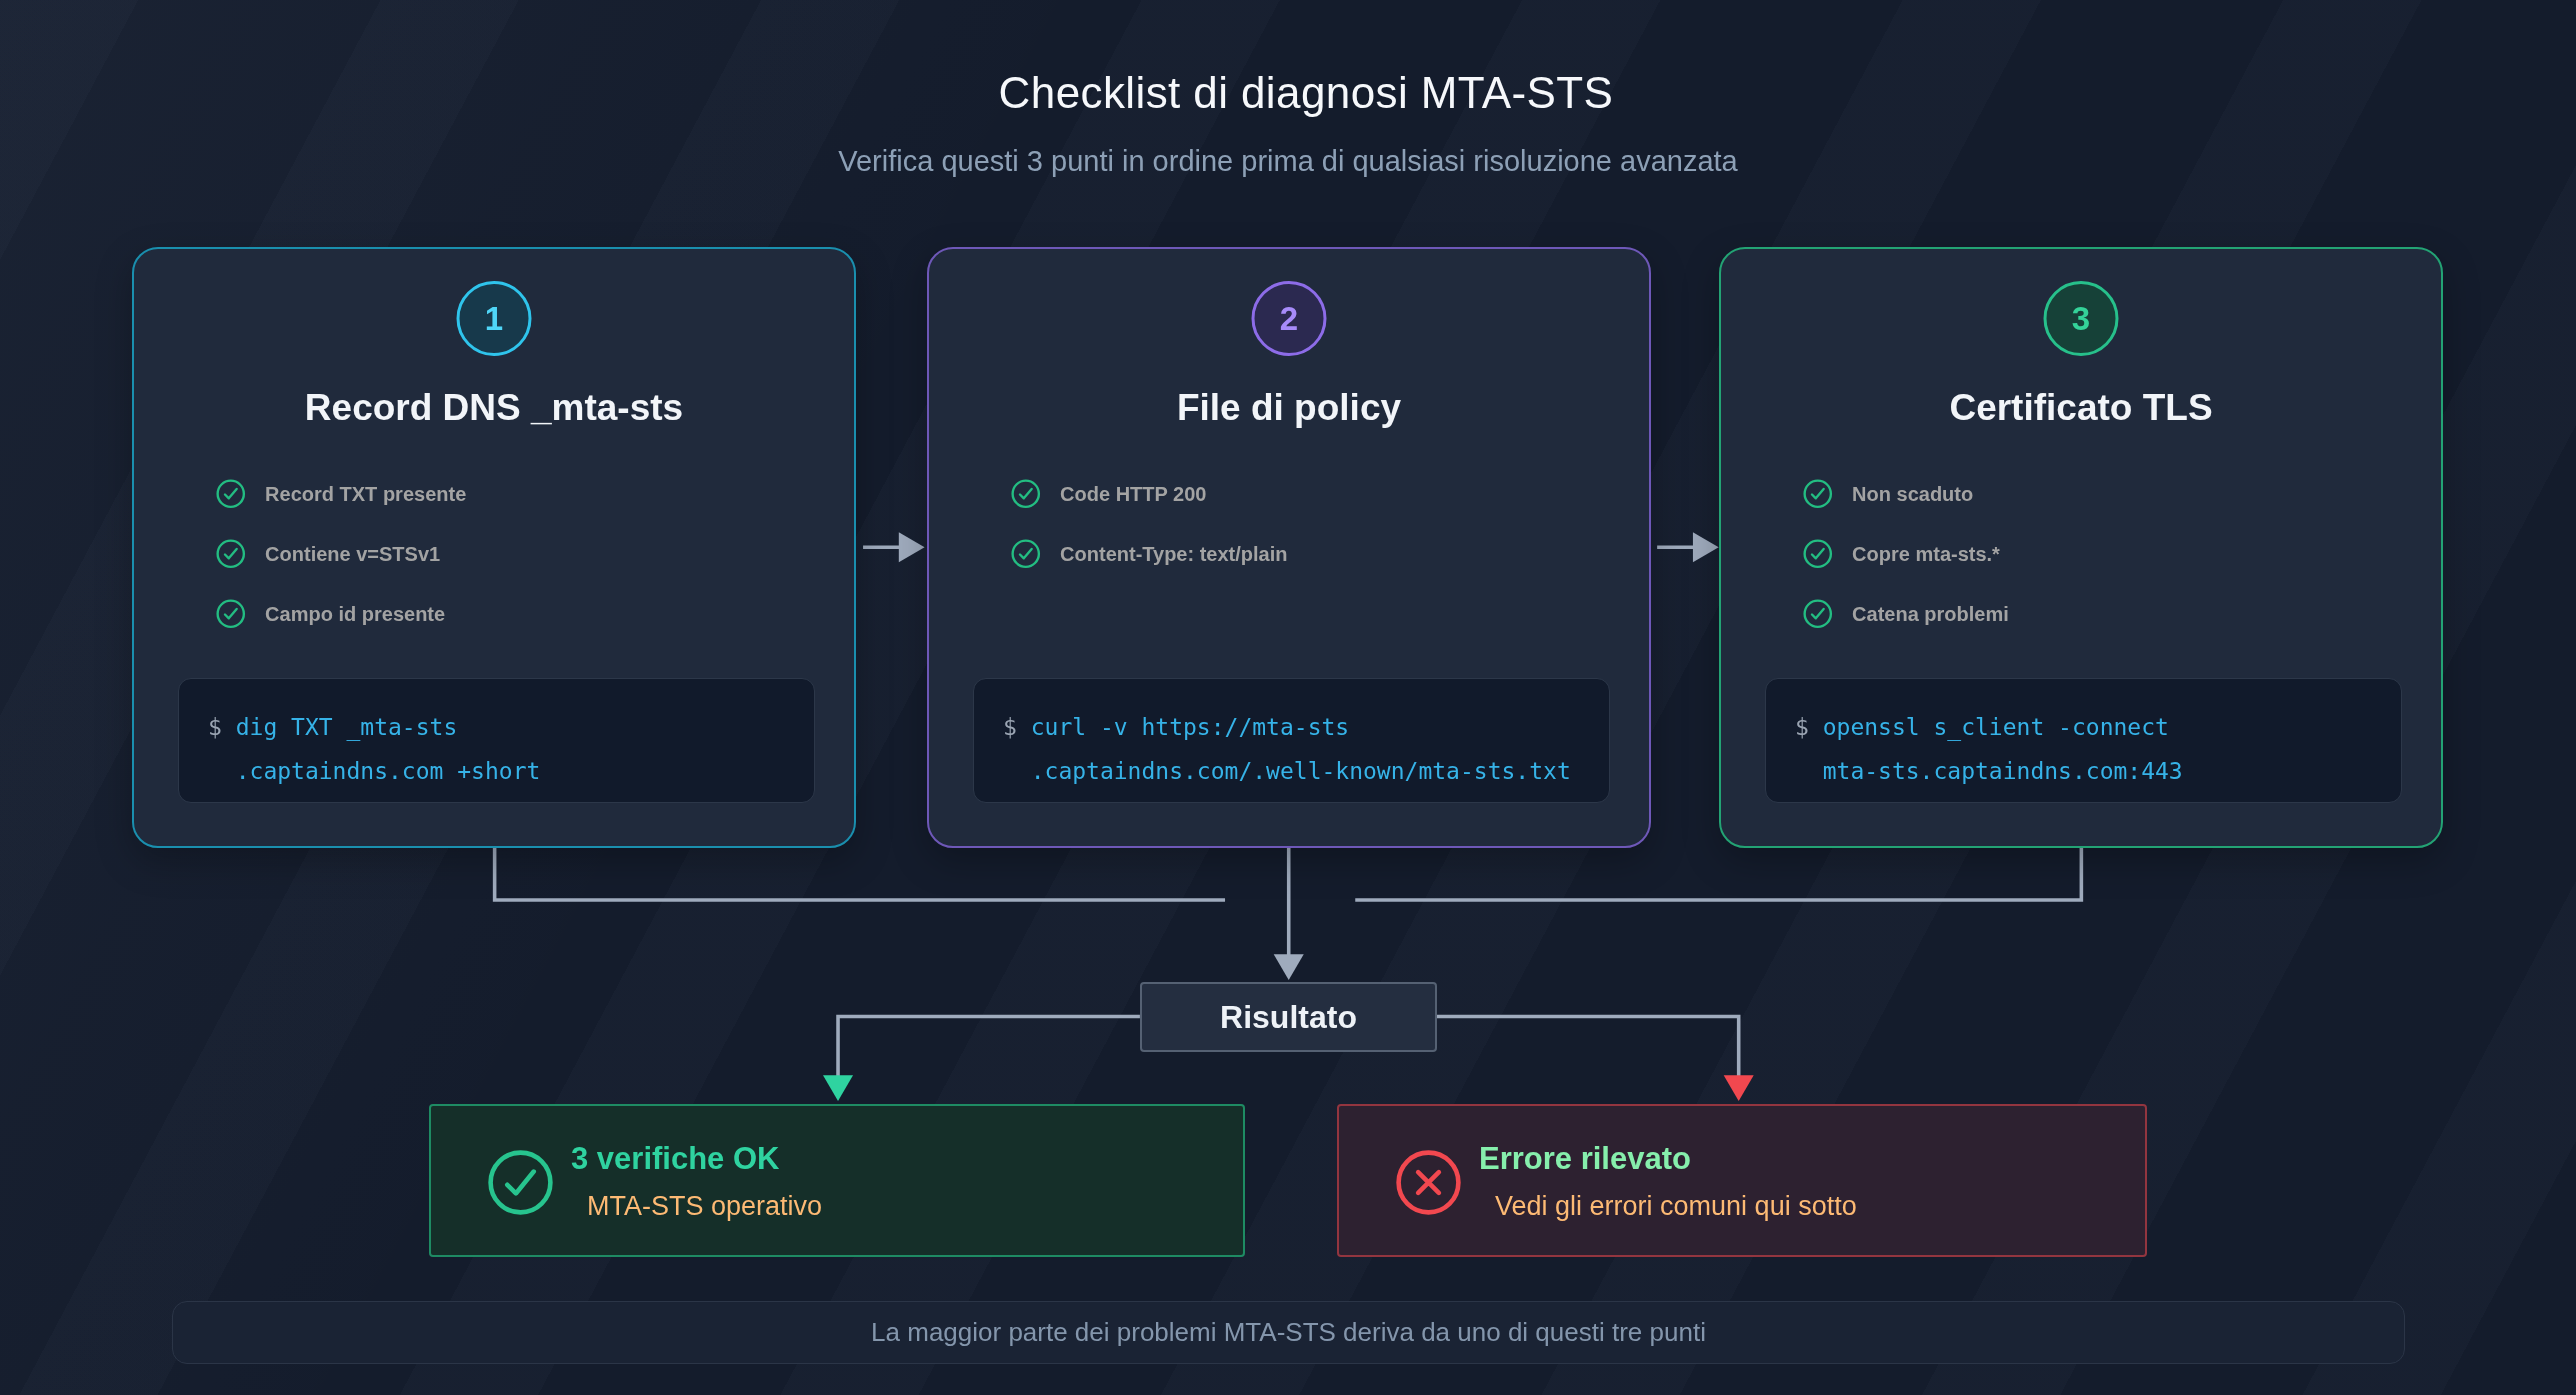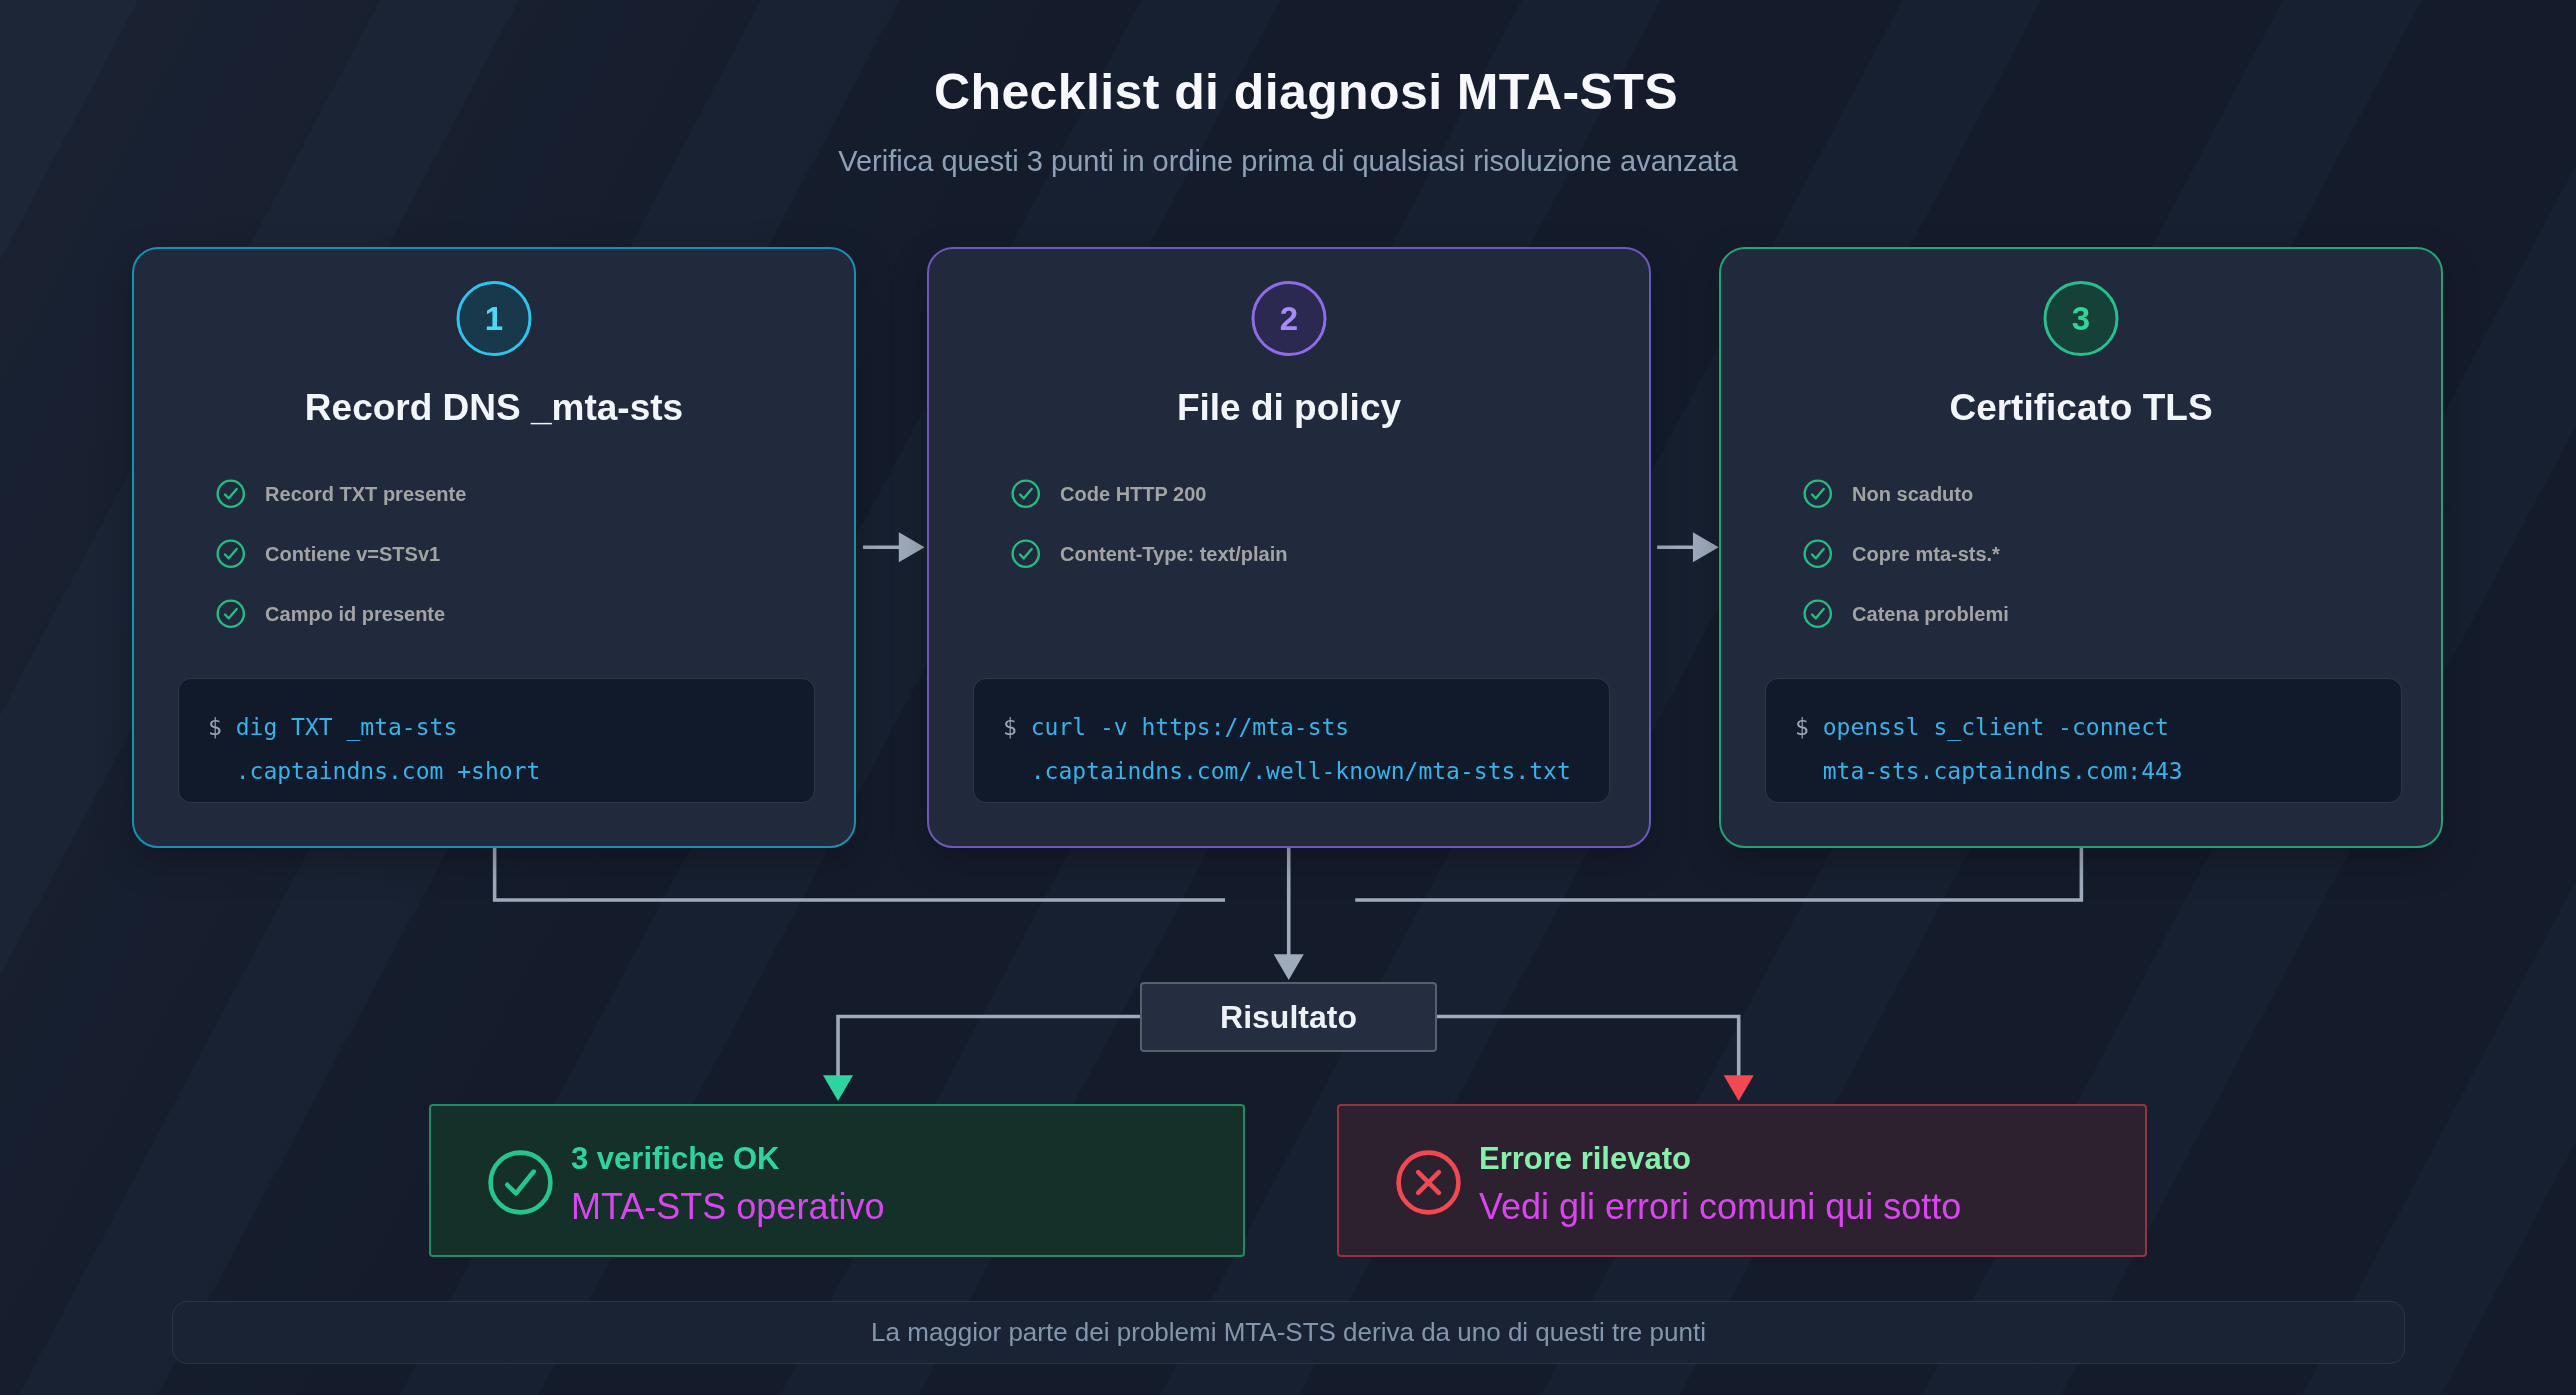--- a/index.html
+++ b/index.html
@@ -5,21 +5,21 @@
   html,body{margin:0;padding:0;background:#121a29;}
   .stage{
     position:relative;width:2576px;height:1395px;overflow:hidden;
     font-family:"Liberation Sans",sans-serif;
     background:
       linear-gradient(118deg, rgba(190,205,235,0.035) 0%, rgba(190,205,235,0) 34%),
       repeating-linear-gradient(118deg, rgba(175,195,230,0.022) 0 122px, rgba(0,0,0,0) 122px 336px),
       #141c2c;
   }
   .hdr-title{position:absolute;left:0;right:0;top:63px;height:59px;line-height:59px;
-    text-align:center;font-size:50px;font-weight:700;color:#f6f8fb;letter-spacing:0.4px;margin-left:36px;}
+    text-align:center;font-size:44px;font-weight:400;color:#f6f8fb;letter-spacing:0.4px;margin-left:36px;}
   .hdr-sub{position:absolute;left:0;right:0;top:143px;height:37px;line-height:37px;
     text-align:center;font-size:29px;color:#8da0b6;}
 
   
   .flow-svg{position:absolute;left:0;top:0;}
 
   
   .card{position:absolute;top:247px;width:724px;height:601px;border-radius:26px;
     background:#202a3c;border:2.1px solid #3a4558;box-sizing:border-box;
     box-shadow:0 13px 36px rgba(0,0,0,0.25);}
@@ -53,22 +53,22 @@
 
   
   .outcome{position:absolute;top:1104px;height:153px;border-radius:4px;box-sizing:border-box;}
   .outcome.ok{left:429px;width:816px;background:#152f29;border:2.1px solid #1e8b63;}
   .outcome.err{left:1337px;width:810px;background:#2d2130;border:2.1px solid #93353f;}
   .outcome__icon{position:absolute;left:55px;top:42px;width:69px;height:69px;}
   .outcome__title{position:absolute;left:140px;top:33px;height:40px;line-height:40px;
     font-size:31px;font-weight:700;}
   .ok .outcome__title{color:#2fd3a0;}
   .err .outcome__title{color:#86efac;}
-  .outcome__sub{position:absolute;left:140px;top:82px;height:37px;line-height:37px;
-    font-size:36px;color:#d946ef;}
+  .outcome__sub{position:absolute;left:156px;top:82px;height:37px;line-height:37px;
+    font-size:27px;color:#fdba74;}
 
   
   .footer-note{position:absolute;left:172px;top:1301px;width:2233px;height:63px;
     box-sizing:border-box;border-radius:15px;background:#1a2334;border:1.4px solid #2b3547;
     display:flex;align-items:center;justify-content:center;
     font-size:26px;color:#8496ac;}
 </style>
 </head>
 <body>
 

